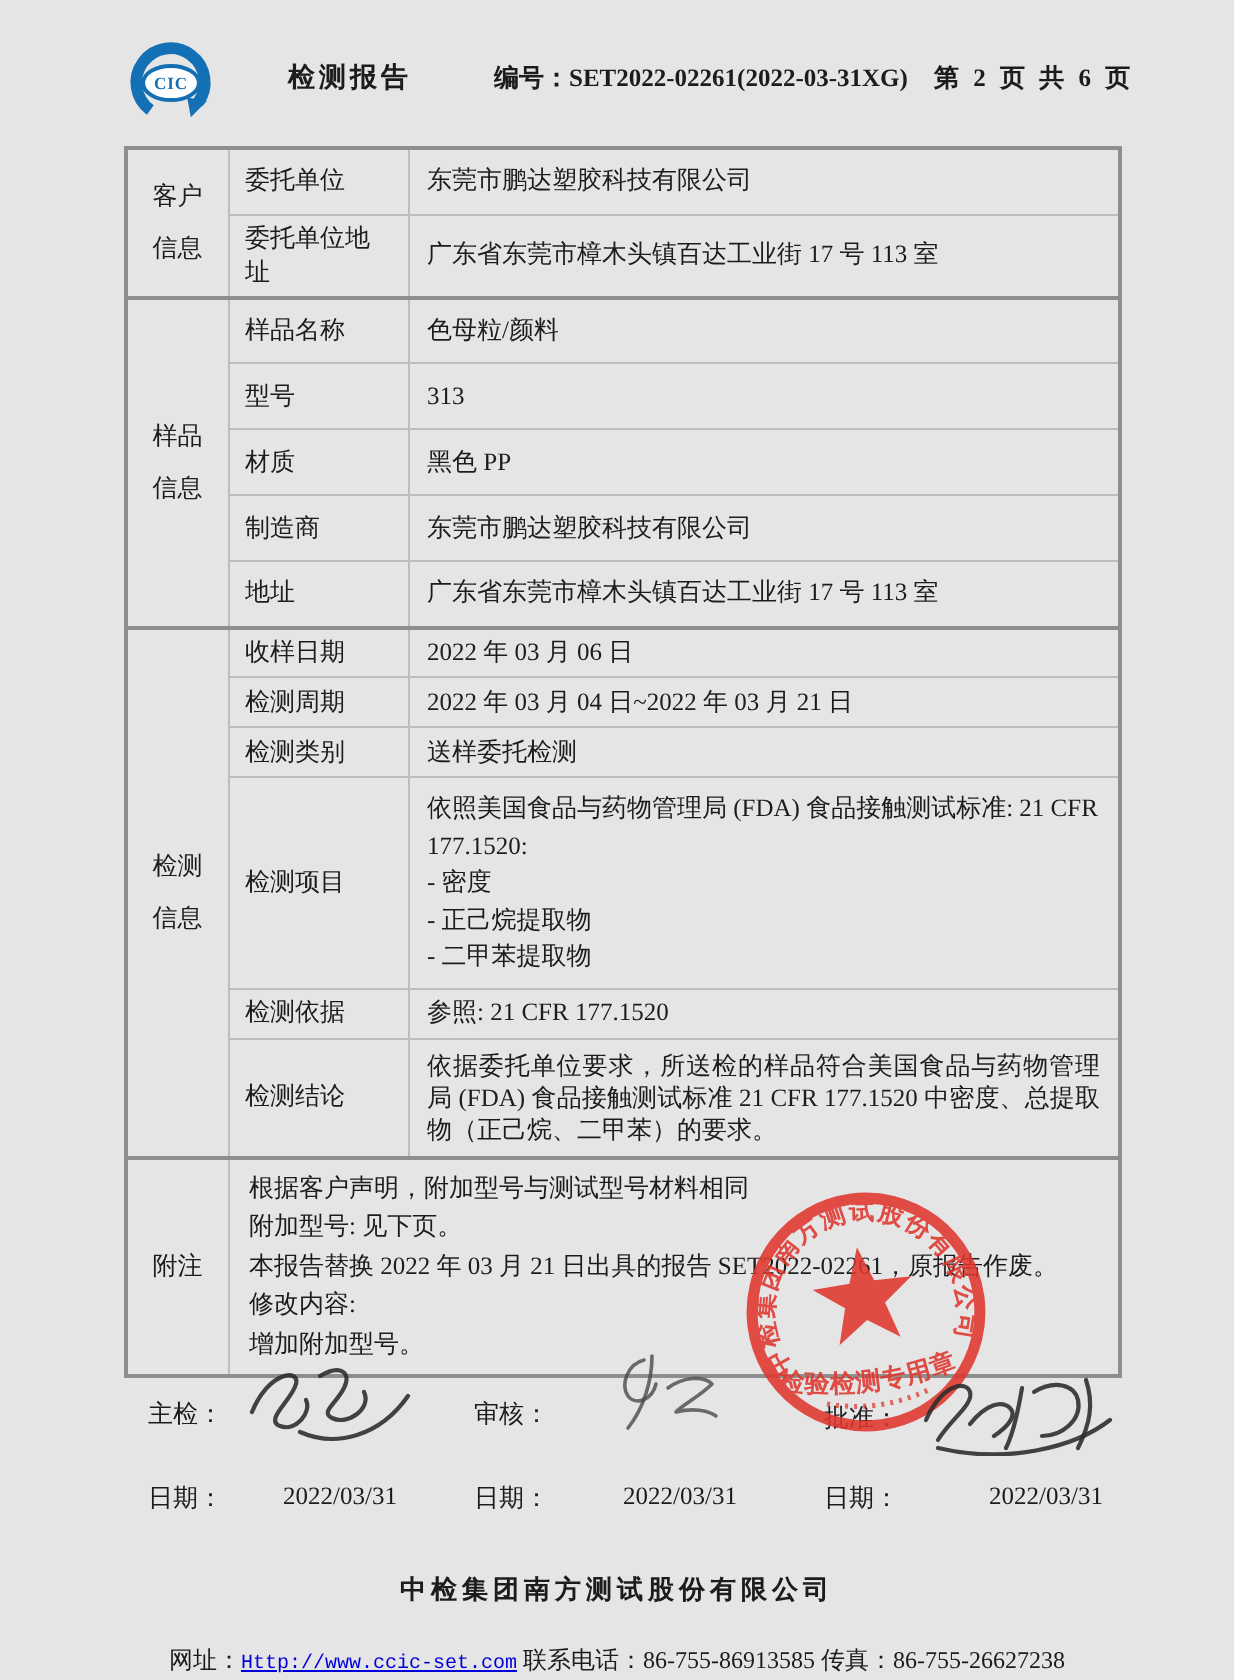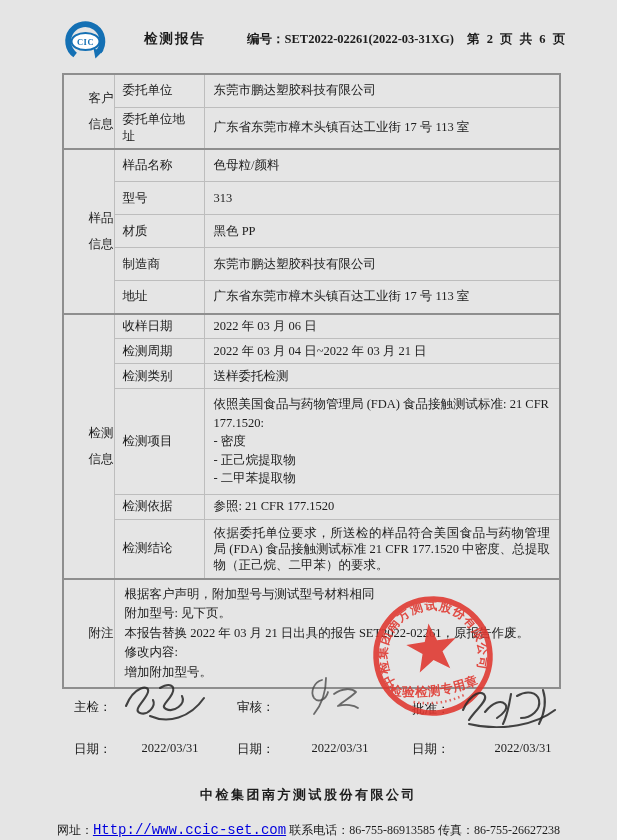--- a/index.html
+++ b/index.html
@@ -15,21 +15,21 @@
   .rpt-no { position:absolute; left:233px; top:31px; font-size:12.5px; font-weight:bold; white-space:nowrap;margin-left:14px; }
   .page-info { position:absolute; left:467px; top:31px; font-size:12.5px; font-weight:bold; letter-spacing:2px; white-space:nowrap; }
   
   table.rpt {
     position:absolute; left:62px; top:73px; width:497px;
     border-collapse:collapse; table-layout:fixed;
     font-size:12.5px; border:2px solid #8e8e8e;
   }
   table.rpt td { border:1px solid #bdbdbd; vertical-align:middle; }
   tr.sec-b td { border-top:2px solid #8e8e8e;margin-top:12px; }
-  td.sec { text-align:right; white-space:pre-line; line-height:26px; }
+  td.sec { text-align:center; white-space:pre-line; line-height:26px; }
   td.lbl { padding:3px 8px;font-family:Liberation Mono, monospace; }
   td.val { padding:3px 9px; }
   tr.h33 { height:33px; }
   tr.h25 { height:25px; }
   td.pre  { white-space:pre-line; }
   td.items { line-height:18.5px; padding-top:6px; padding-bottom:6px; }
   td.concl { line-height:16px; text-align:justify; padding-top:5px; padding-bottom:5px; }
   td.note  { line-height:19.5px; padding:5px 10px; }
   
   .sig-label { position:absolute; font-size:12.5px; white-space:nowrap; z-index:4; }
@@ -37,21 +37,21 @@
   .sig path { fill:none; stroke:#2a2a2a; stroke-width:2.1; stroke-linecap:round; stroke-linejoin:round; opacity:.88; }
   .sig.light path { stroke:#4a4a4a; stroke-width:1.8; opacity:.8; }
   .date-val { position:absolute; width:120px; text-align:center; font-size:12.5px; z-index:4; }
   
   .stamp { position:absolute; left:369px; top:592px; width:128px; height:128px; z-index:6; transform:rotate(-8deg); opacity:.88; }
   
   .foot { position:absolute; left:0; width:617px; text-align:center; white-space:nowrap; }
   .foot-company { top:786px; font-size:13px; font-weight:bold; letter-spacing:2.5px; }
   .foot-addr { top:806px; font-size:12px; }
   .foot-web { top:822px; font-size:12px; }
-  .foot-web a { color:#0000dd; text-decoration:underline; font-family:"Liberation Mono", monospace; font-size:14px; }
+  .foot-web a { color:#0000dd; text-decoration:underline; font-family:"Liberation Mono", monospace; font-size:10px; }
 </style>
 </head>
 <body>
 
 <div class="page">
 
   <svg class="logo" viewBox="0 0 50 50">
     <path d="M 13.5 40 A 19 19 0 1 1 40 36" fill="none" stroke="#1470b4" stroke-width="6.5"></path>
     <polygon points="34,33 45,35 36,44" fill="#1470b4"></polygon>
     <ellipse cx="25" cy="25" rx="15.5" ry="9.5" fill="#ffffff" stroke="#1470b4" stroke-width="2.2"></ellipse>

